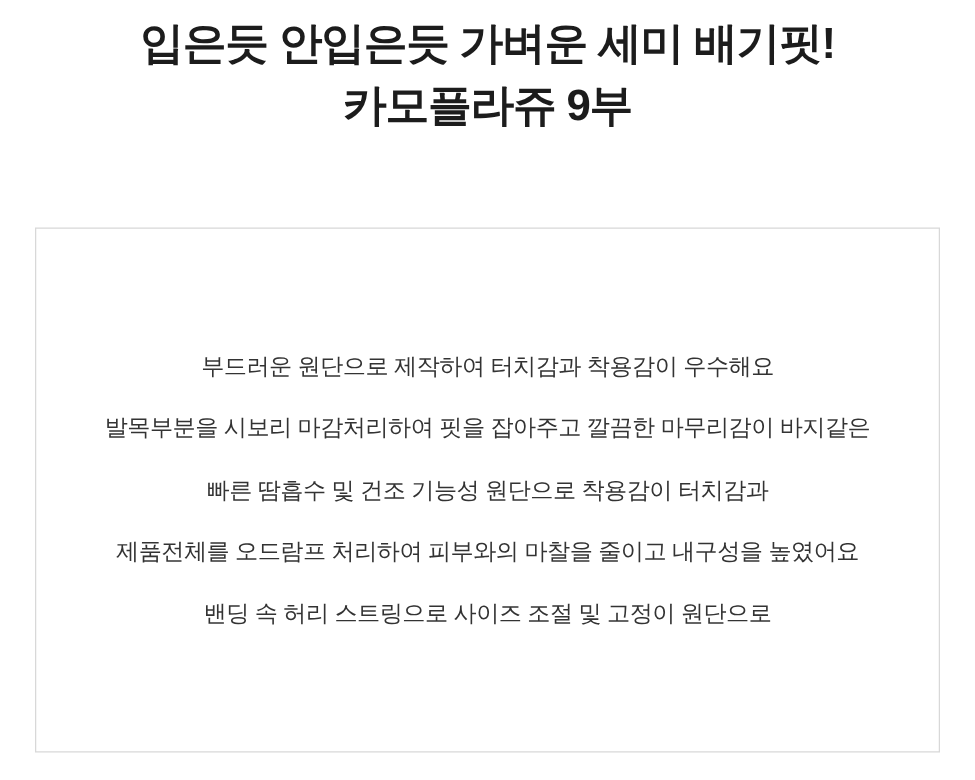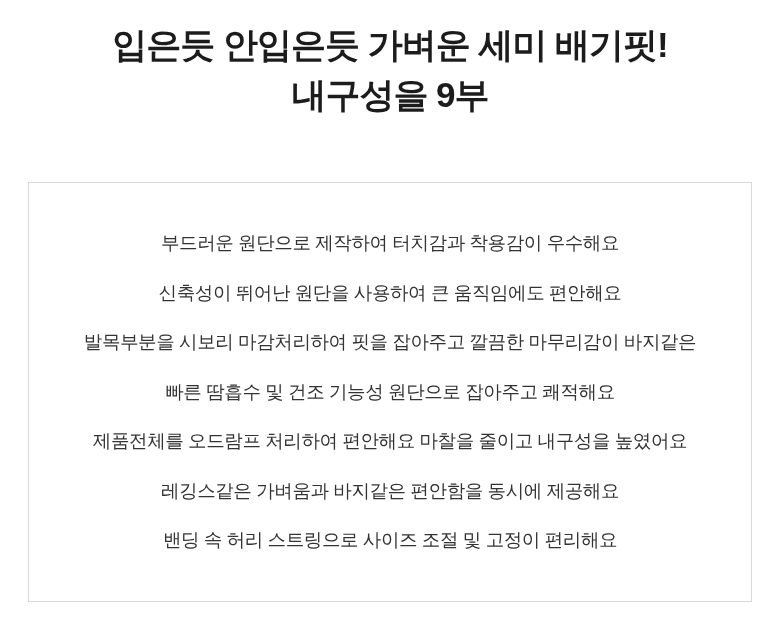--- a/index.html
+++ b/index.html
@@ -14,21 +14,21 @@
     color: #2b2b2b;
     overflow: hidden;
   }
   .page {
     position: relative;
     width: 780px;
     height: 624px;
     box-sizing: border-box;
   }
   .headline {
-    padding-top: 20px;
+    padding-top: 10px;
     text-align: center;
   }
   .headline .line {
     font-size: 35px;
     font-weight: bold;
     letter-spacing: -1px;
     line-height: 1.42;
     color: #1c1c1c;
     white-space: nowrap;
   }
@@ -62,28 +62,26 @@
     white-space: nowrap;
   }
 </style>
 </head>
 <body>
 
 <div class="page">
 
   <div class="headline">
     <div class="line">입은듯 안입은듯 가벼운 세미 배기핏!</div>
-    <div class="line">내구성을 9부</div>
+    <div class="line">카모플라쥬 9부</div>
   </div>
 
   <div class="feature-box">
     <ul class="feature-list">
       <li class="feature-item">부드러운 원단으로 제작하여 터치감과 착용감이 우수해요</li>
-      <li class="feature-item">신축성이 뛰어난 원단을 사용하여 큰 움직임에도 편안해요</li>
       <li class="feature-item">발목부분을 시보리 마감처리하여 핏을 잡아주고 깔끔한 마무리감이 바지같은</li>
-      <li class="feature-item">빠른 땀흡수 및 건조 기능성 원단으로 잡아주고 쾌적해요</li>
-      <li class="feature-item">제품전체를 오드람프 처리하여 편안해요 마찰을 줄이고 내구성을 높였어요</li>
-      <li class="feature-item">레깅스같은 가벼움과 바지같은 편안함을 동시에 제공해요</li>
-      <li class="feature-item">밴딩 속 허리 스트링으로 사이즈 조절 및 고정이 편리해요</li>
+      <li class="feature-item">빠른 땀흡수 및 건조 기능성 원단으로 착용감이 터치감과</li>
+      <li class="feature-item">제품전체를 오드람프 처리하여 피부와의 마찰을 줄이고 내구성을 높였어요</li>
+      <li class="feature-item">밴딩 속 허리 스트링으로 사이즈 조절 및 고정이 원단으로</li>
     </ul>
   </div>
 
 </div>
 
 </body></html>

